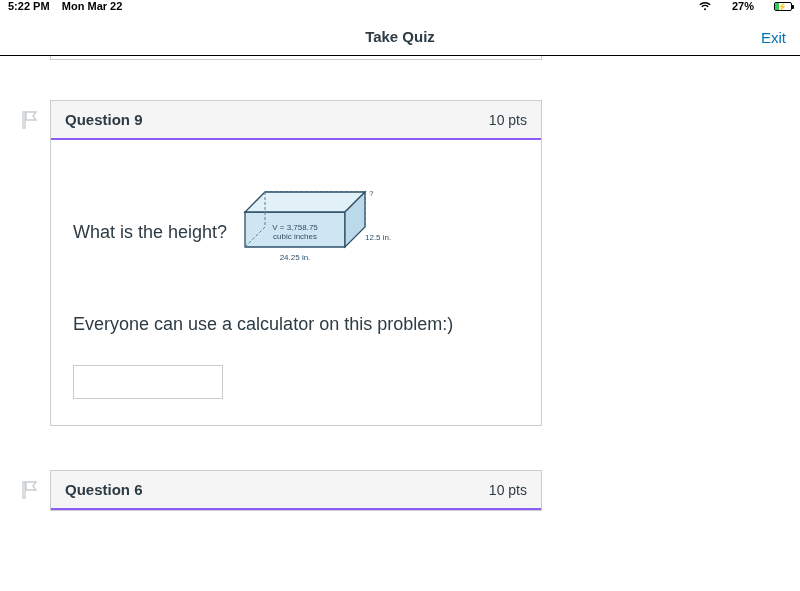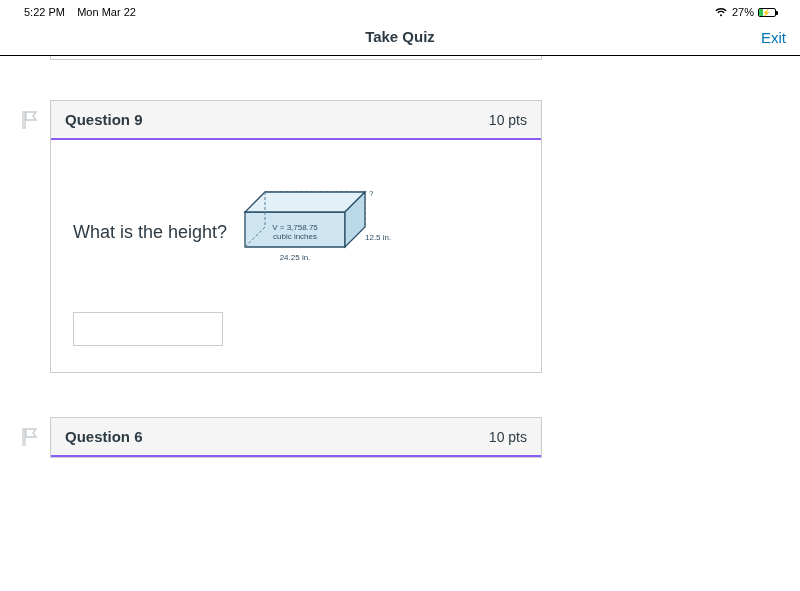--- a/index.html
+++ b/index.html
@@ -1,18 +1,18 @@
 <!DOCTYPE html>
 <html><head>
 <meta charset="utf-8">
 <style>
   * { box-sizing: border-box; margin: 0; padding: 0; }
   html, body { width: 800px; height: 591px; background: #fff; font-family: -apple-system, "Helvetica Neue", Arial, sans-serif; overflow: hidden; }
-  .statusbar { height: 18px; display: flex; align-items: flex-end; justify-content: space-between; padding: 0 24px; font-size: 11px; font-weight: 400; color: #000; }
-  .statusbar .right { display: flex; align-items: center; gap: 4px; }
+  .statusbar { height: 18px; display: flex; align-items: flex-start; justify-content: space-between; padding: 0 8px; font-size: 11px; font-weight: 700; color: #000; }
+  .statusbar .right { display: flex; align-items: center; gap: 20px; }
   .wifi-icon svg, .bolt svg { display: block; }
   .battery { display:flex; align-items:center; gap:2px; }
   .battery .shell { width:18px; height:9px; border:1px solid #000; border-radius:2px; position:relative; }
   .battery .shell::after { content:""; position:absolute; right:-3px; top:2px; width:2px; height:4px; background:#000; border-radius:0 1px 1px 0; }
   .battery .fill { position:absolute; left:0; top:0; bottom:0; width:27%; background:#36c759; }
   .battery .bolt { position:absolute; left:50%; top:50%; transform:translate(-50%,-50%); font-size:7px; line-height:1;}
   .navbar { height: 38px; display:flex; align-items:center; justify-content:center; position:relative; border-bottom:1px solid #000000; }
   .navbar .title { font-size:15px; font-weight:600; color:#2d3b45; }
   .navbar .exit { position:absolute; right:14px; top:50%; transform:translateY(-50%); color:#0374b5; font-size:15px; cursor:pointer; }
   .page { padding: 0 0 0 0; }
@@ -99,20 +99,21 @@
 
               <text x="60" y="48" font-size="8" fill="#2d5068" text-anchor="middle">V = 3,758.75</text>
               <text x="60" y="57" font-size="8" fill="#2d5068" text-anchor="middle">cubic inches</text>
 
               <text x="60" y="78" font-size="8" fill="#2d5068" text-anchor="middle">24.25 in.</text>
               <text x="130" y="58" font-size="8" fill="#2d5068">12.5 in.</text>
               <text x="134" y="14" font-size="8" fill="#2d5068">?</text>
             </svg>
           </span>
         </div>
+        <div class="q9-note">Everyone can use a calculator on this problem:)</div>
         <input class="answer-input" type="text" value="" style="">
       </div>
     </div>
   </div>
 
   <div class="question-wrap" style="margin-top:44px;">
     <span class="flag">
       <svg width="20" height="20" viewBox="0 0 20 20">
           <path d="M3 2h2v16H3zM6 2h10l-3 4 3 4H6z" fill="none" stroke="#c7cdd1" stroke-width="1.3"></path>
         </svg>

